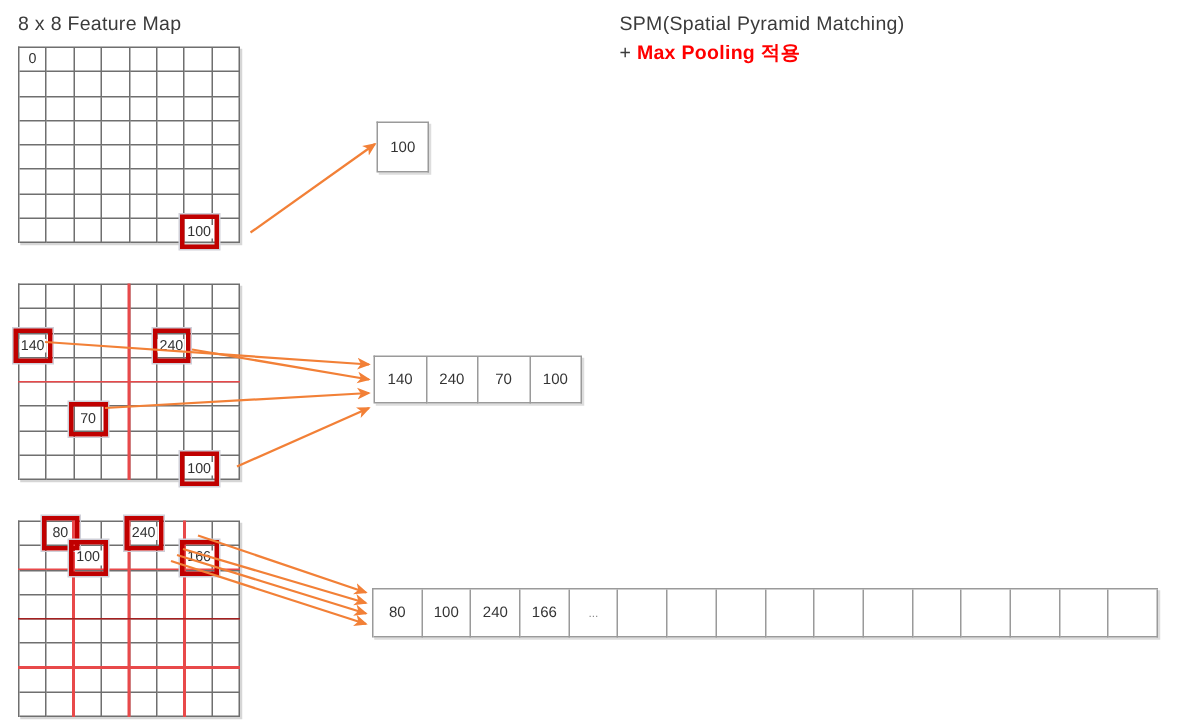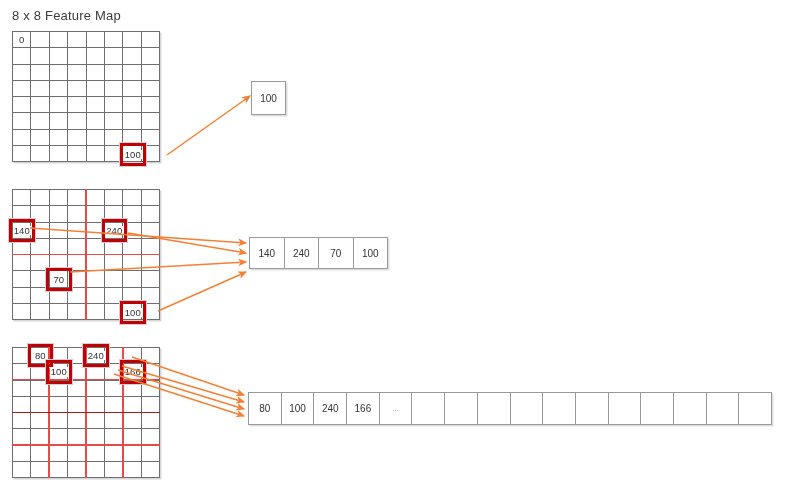--- a/index.html
+++ b/index.html
@@ -123,21 +123,25 @@
     pointer-events: none;
   }
 </style>
 </head>
 <body>
 
 <div class="canvas">
 
   <div class="heading" id="feature-map-title">8 x 8 Feature Map</div>
 
-
+  <div class="heading" id="spm-title">SPM(Spatial Pyramid Matching)</div>
+
+  <div class="heading" id="spm-sub">
+    <span class="plus">+ </span><span class="red">Max Pooling 적용</span>
+  </div>
 
   <div id="level-0-grid" class="grid" style="left:12px; top:31px; width:148px; height:131px;">
       <div class="cell">
         <span class="v">0</span>
       </div>
       <div class="cell"></div>
       <div class="cell"></div>
       <div class="cell"></div>
       <div class="cell"></div>
       <div class="cell"></div>

